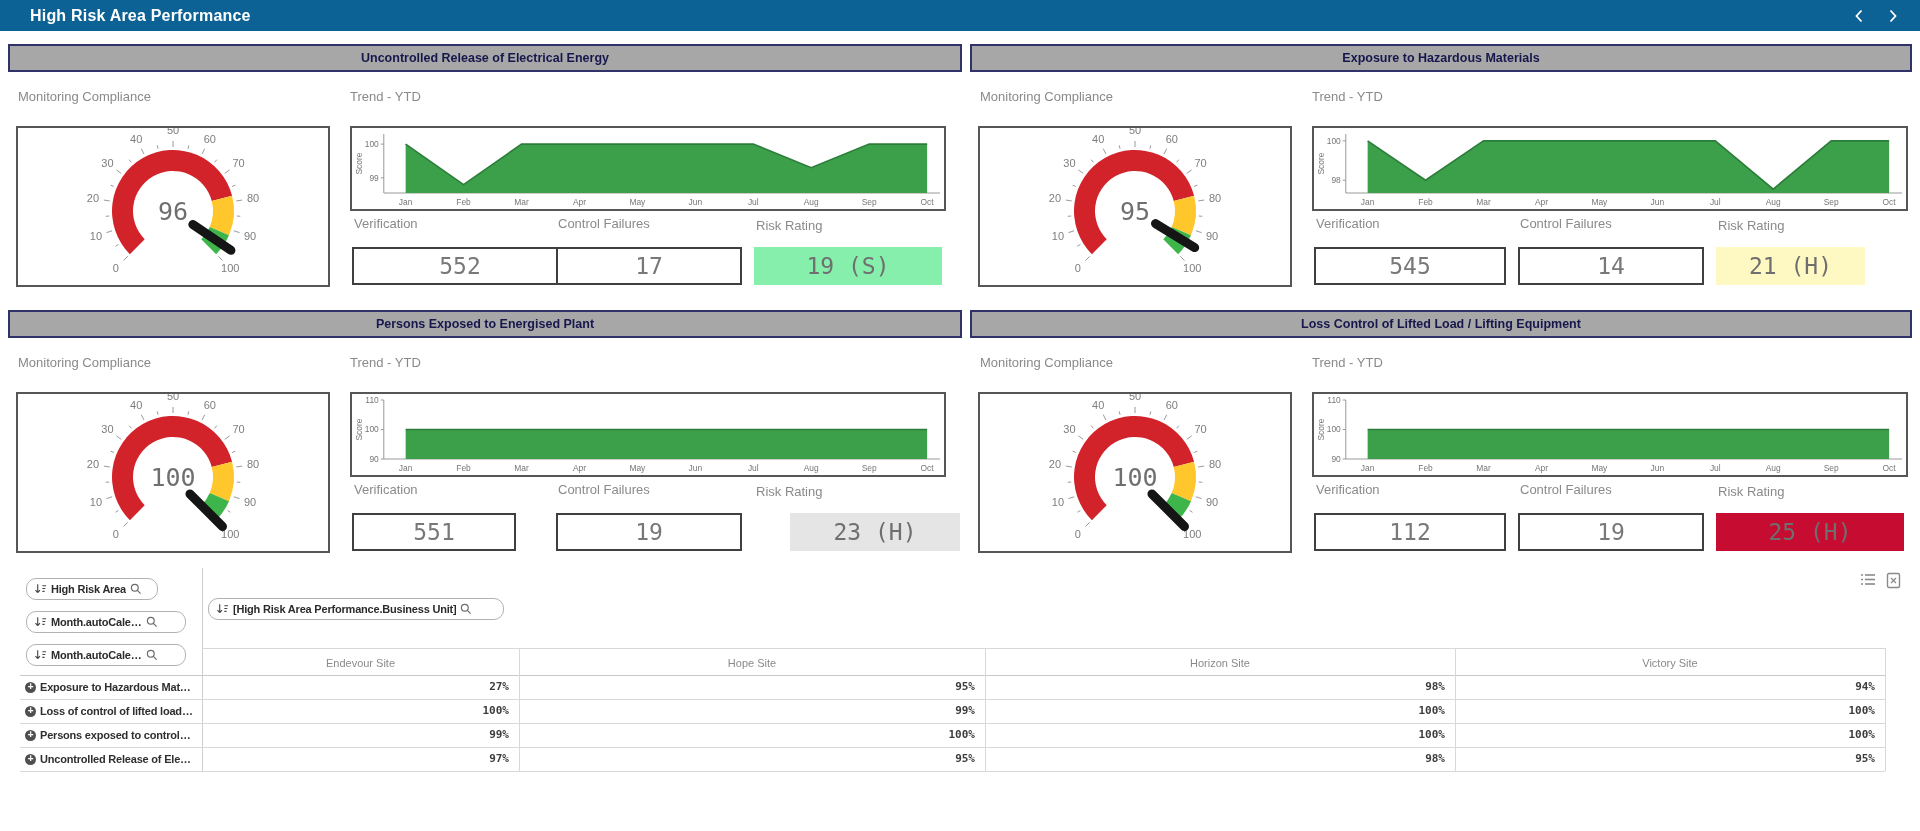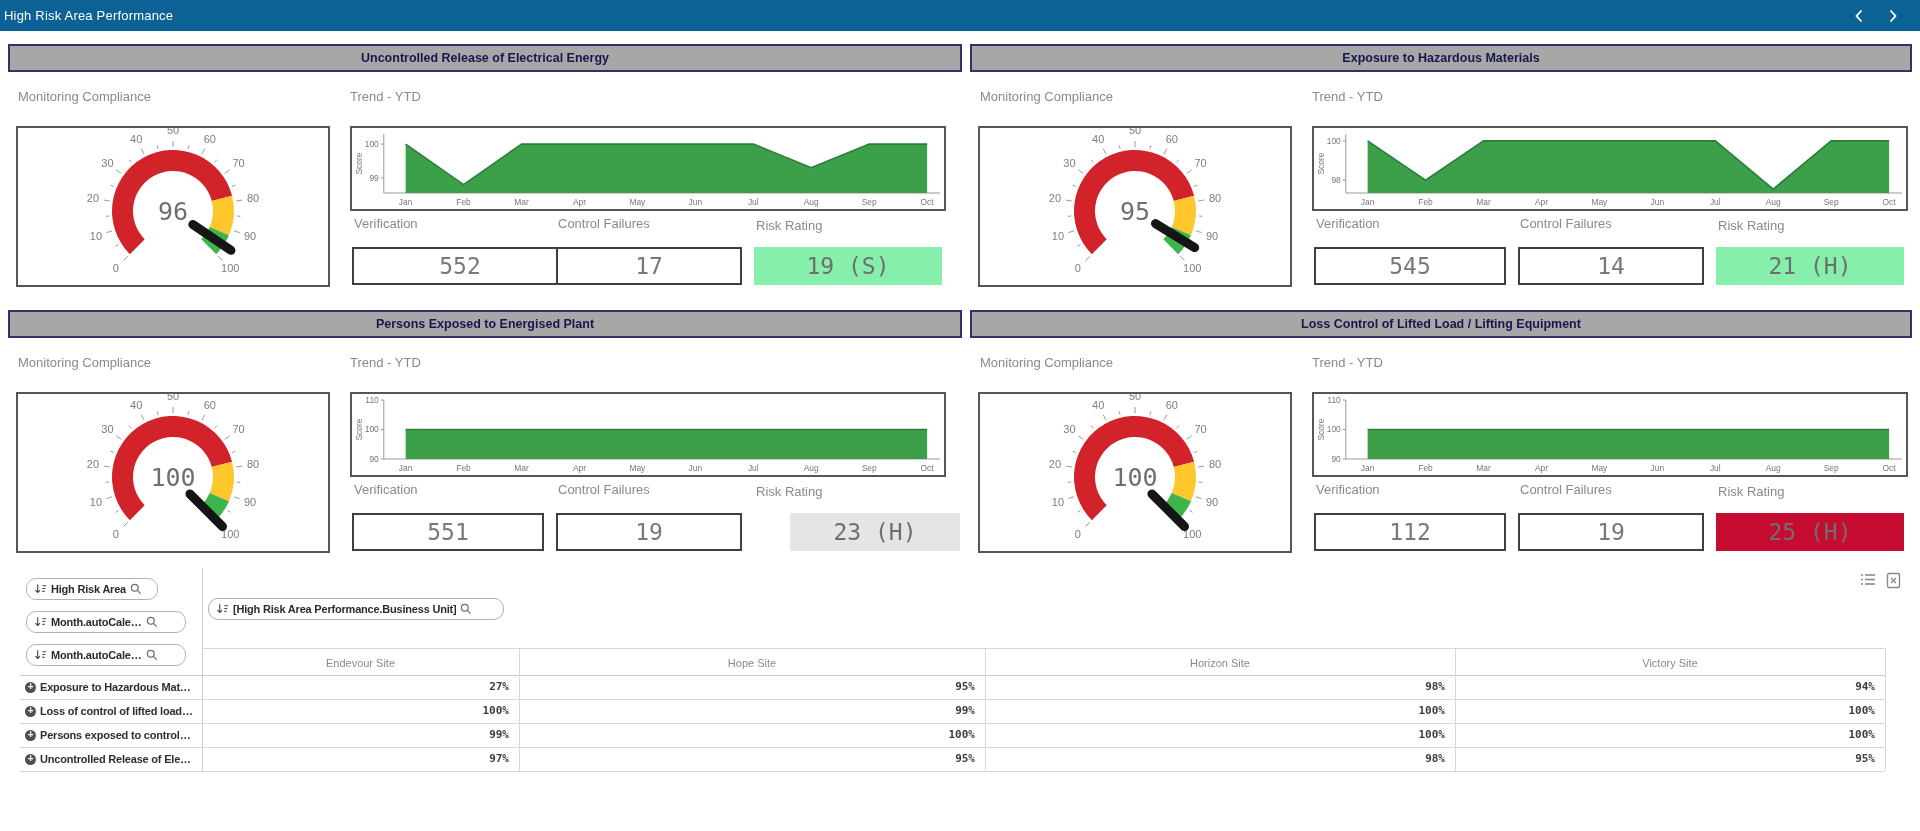--- a/index.html
+++ b/index.html
@@ -3,21 +3,21 @@
 <meta charset="utf-8">
 <style>
   * { margin:0; padding:0; box-sizing:border-box; }
   html,body { width:1920px; height:831px; background:#fff; overflow:hidden;
               font-family:"Liberation Sans", sans-serif; }
   #stage { position:relative; width:1920px; height:831px; background:#fff; }
 
   
   .topbar { position:absolute; left:0; top:0; width:1920px; height:31px;
             background:#0d6295; display:flex; align-items:center; }
-  .topbar-title { color:#fff; font-size:13px; padding-left:4px; letter-spacing:.2px; }
+  .topbar-title { color:#fff; font-size:16px; padding-left:30px; letter-spacing:.2px;font-weight:bold; }
   .topbar-nav { position:absolute; right:18px; top:0; height:31px; display:flex; align-items:center; gap:16px; }
   .nav-btn { width:18px; height:18px; cursor:pointer; display:flex; align-items:center; justify-content:center; }
 
   
   .quadrant { position:absolute; }
   .q-header { position:absolute; left:0; top:0; width:100%; height:28px;
               background:#a7a7a7; border:2px solid #32326a; color:#17174e;
               font-size:12.5px; font-weight:700; display:flex; align-items:center; justify-content:center; }
   .q-label { position:absolute; font-size:13px; color:#8a8a8a; }
   .gauge-label { left:10px; top:45px; }
@@ -225,21 +225,21 @@
           <text x="462.3" y="77" text-anchor="middle" class="t-tick">Aug</text>
           <text x="520.7" y="77" text-anchor="middle" class="t-tick">Sep</text>
           <text x="579.0" y="77" text-anchor="middle" class="t-tick">Oct</text>
         </svg>
       </div>
     <div class="kpi-label" style="left:346px">Verification</div>
     <div class="kpi-label" style="left:550px">Control Failures</div>
     <div class="kpi-label" style="left:748px;top:174px">Risk Rating</div>
     <div class="kpi-box" style="left:344px;width:192px">545</div>
     <div class="kpi-box" style="left:548px;width:186px">14</div>
-    <div class="kpi-box risk-box" style="left: 746px; width: 188px; background: #86efac;">21 (H)</div>
+    <div class="kpi-box risk-box" style="left: 746px; width: 149px; background: #fef9c3;">21 (H)</div>
   </section>
 
   <section class="quadrant" style="left:8px;top:310px;width:954px;height:256px">
     <div class="q-header">
         <span>Persons Exposed to Energised Plant</span>
       </div>
     <div class="q-label gauge-label">Monitoring Compliance</div>
     <div class="gauge-box">
         <svg class="gauge-svg" viewBox="0 0 310 157" preserveAspectRatio="xMidYMid meet">
           <path d="M111.8664863476206 126.13351365237939 A61 61 0 1 1 214.0835728288465 67.82991688294388 L193.74332644514524 73.05240451340583 A40 40 0 1 0 126.7157287525381 111.2842712474619 Z" fill="#d2232a"></path>
@@ -303,21 +303,21 @@
           <text x="345.7" y="77" text-anchor="middle" class="t-tick">Jun</text>
           <text x="404.0" y="77" text-anchor="middle" class="t-tick">Jul</text>
           <text x="462.3" y="77" text-anchor="middle" class="t-tick">Aug</text>
           <text x="520.7" y="77" text-anchor="middle" class="t-tick">Sep</text>
           <text x="579.0" y="77" text-anchor="middle" class="t-tick">Oct</text>
         </svg>
       </div>
     <div class="kpi-label" style="left:346px">Verification</div>
     <div class="kpi-label" style="left:550px">Control Failures</div>
     <div class="kpi-label" style="left:748px;top:174px">Risk Rating</div>
-    <div class="kpi-box" style="left:344px;width:192px">551</div>
+    <div class="kpi-box" style="left:344px;width:164px">551</div>
     <div class="kpi-box" style="left:548px;width:186px">19</div>
     <div class="kpi-box risk-box" style="left: 782px; width: 170px; background: #e5e5e5;">23 (H)</div>
   </section>
 
   <section class="quadrant" style="left:970px;top:310px;width:942px;height:256px">
     <div class="q-header">
         <span>Loss Control of Lifted Load  / Lifting Equipment</span>
       </div>
     <div class="q-label gauge-label">Monitoring Compliance</div>
     <div class="gauge-box">

